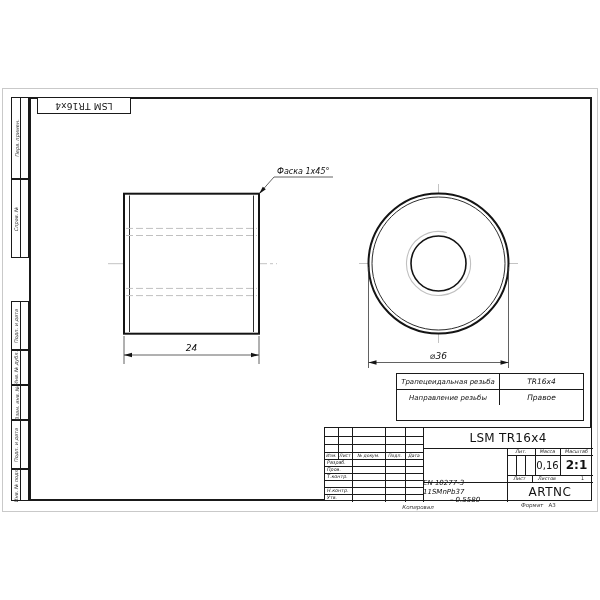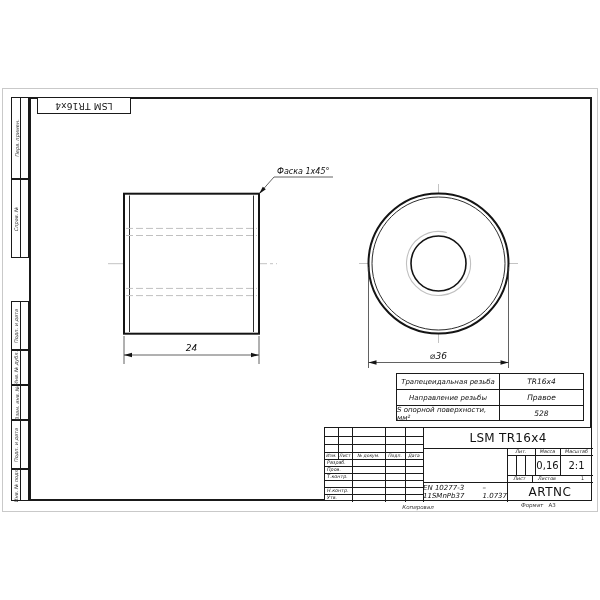--- a/index.html
+++ b/index.html
@@ -141,24 +141,20 @@
     </svg>
 
     <div class="abs" id="ptable">
       <div class="prow">
         <div class="pcell-l">Трапецеидальная резьба</div>
         <div class="pcell-r">TR16x4</div>
       </div>
       <div class="prow">
         <div class="pcell-l">Направление резьбы</div>
         <div class="pcell-r">Правое</div>
-      </div>
-      <div class="prow">
-        <div class="pcell-l">S опорной поверхности, мм²</div>
-        <div class="pcell-r">528</div>
       </div>
     </div>
 
     <div class="abs" id="tblock">
 
       <div class="vl" style="left:13px;top:0;height:31px;"></div>
       <div class="vl" style="left:27px;top:0;height:74px;"></div>
       <div class="vl" style="left:60px;top:0;height:74px;"></div>
       <div class="vl" style="left:80px;top:0;height:74px;"></div>
       <div class="vl" style="left:98px;top:0;height:74px;"></div>
@@ -191,31 +187,31 @@
 
       <div class="lbl" style="left:2px;top:32px;font-size:4.8px;">Разраб.</div>
       <div class="lbl" style="left:2px;top:39px;font-size:4.8px;">Пров.</div>
       <div class="lbl" style="left:2px;top:46px;font-size:4.8px;">Т.контр.</div>
       <div class="lbl" style="left:2px;top:60px;font-size:4.8px;">Н.контр.</div>
       <div class="lbl" style="left:2px;top:67px;font-size:4.8px;">Утв.</div>
 
       <div class="ctr abs" style="left:98px;top:0;width:170px;height:20px;font-size:12px;letter-spacing:0.3px;">LSM TR16x4</div>
 
 
-      <div class="abs" style="left:98px;top:54px;width:84px;height:20px;display:flex;align-items:center;justify-content:center;font-size:7px;font-style:italic;line-height:1.2;">
+      <div class="abs" style="left:98px;top:54px;width:84px;height:20px;display:flex;flex-direction:column;align-items:center;justify-content:center;font-size:7px;font-style:italic;line-height:1.2;">
         <div>EN 10277-3 11SMnPb37</div>
-        <div>– 1.0737</div>
+        <div>– 0.5580</div>
       </div>
 
       <div class="lbl ctr" style="left:182px;top:20px;width:28px;height:7px;font-size:4.8px;">Лит.</div>
       <div class="lbl ctr" style="left:210px;top:20px;width:25px;height:7px;font-size:4.8px;">Масса</div>
       <div class="lbl ctr" style="left:235px;top:20px;width:33px;height:7px;font-size:4.8px;">Масштаб</div>
 
       <div class="ctr abs" style="left:210px;top:27px;width:25px;height:20px;font-size:10px;">0,16</div>
-      <div class="ctr abs" style="left:235px;top:27px;width:33px;height:20px;font-size:10px;">2:1</div>
+      <div class="ctr abs" style="left:235px;top:27px;width:33px;height:20px;font-size:12px;font-weight:bold;">2:1</div>
 
       <div class="lbl ctr" style="left:182px;top:47px;width:25px;height:7px;font-size:4.8px;">Лист</div>
       <div class="lbl" style="left:213px;top:48px;font-size:4.8px;">Листов</div>
       <div class="lbl" style="left:256px;top:48px;font-size:4.8px;font-style:normal;">1</div>
 
       <div class="ctr abs" style="left:182px;top:54px;width:86px;height:20px;font-size:12px;letter-spacing:0.5px;">ARTNC</div>
     </div>
 
     <div class="abs ctr" id="footer-copied" style="left:370px;top:413px;width:90px;height:9px;">Копировал</div>
     <div class="abs" id="footer-format" style="left:518px;top:413px;width:70px;height:9px;">

